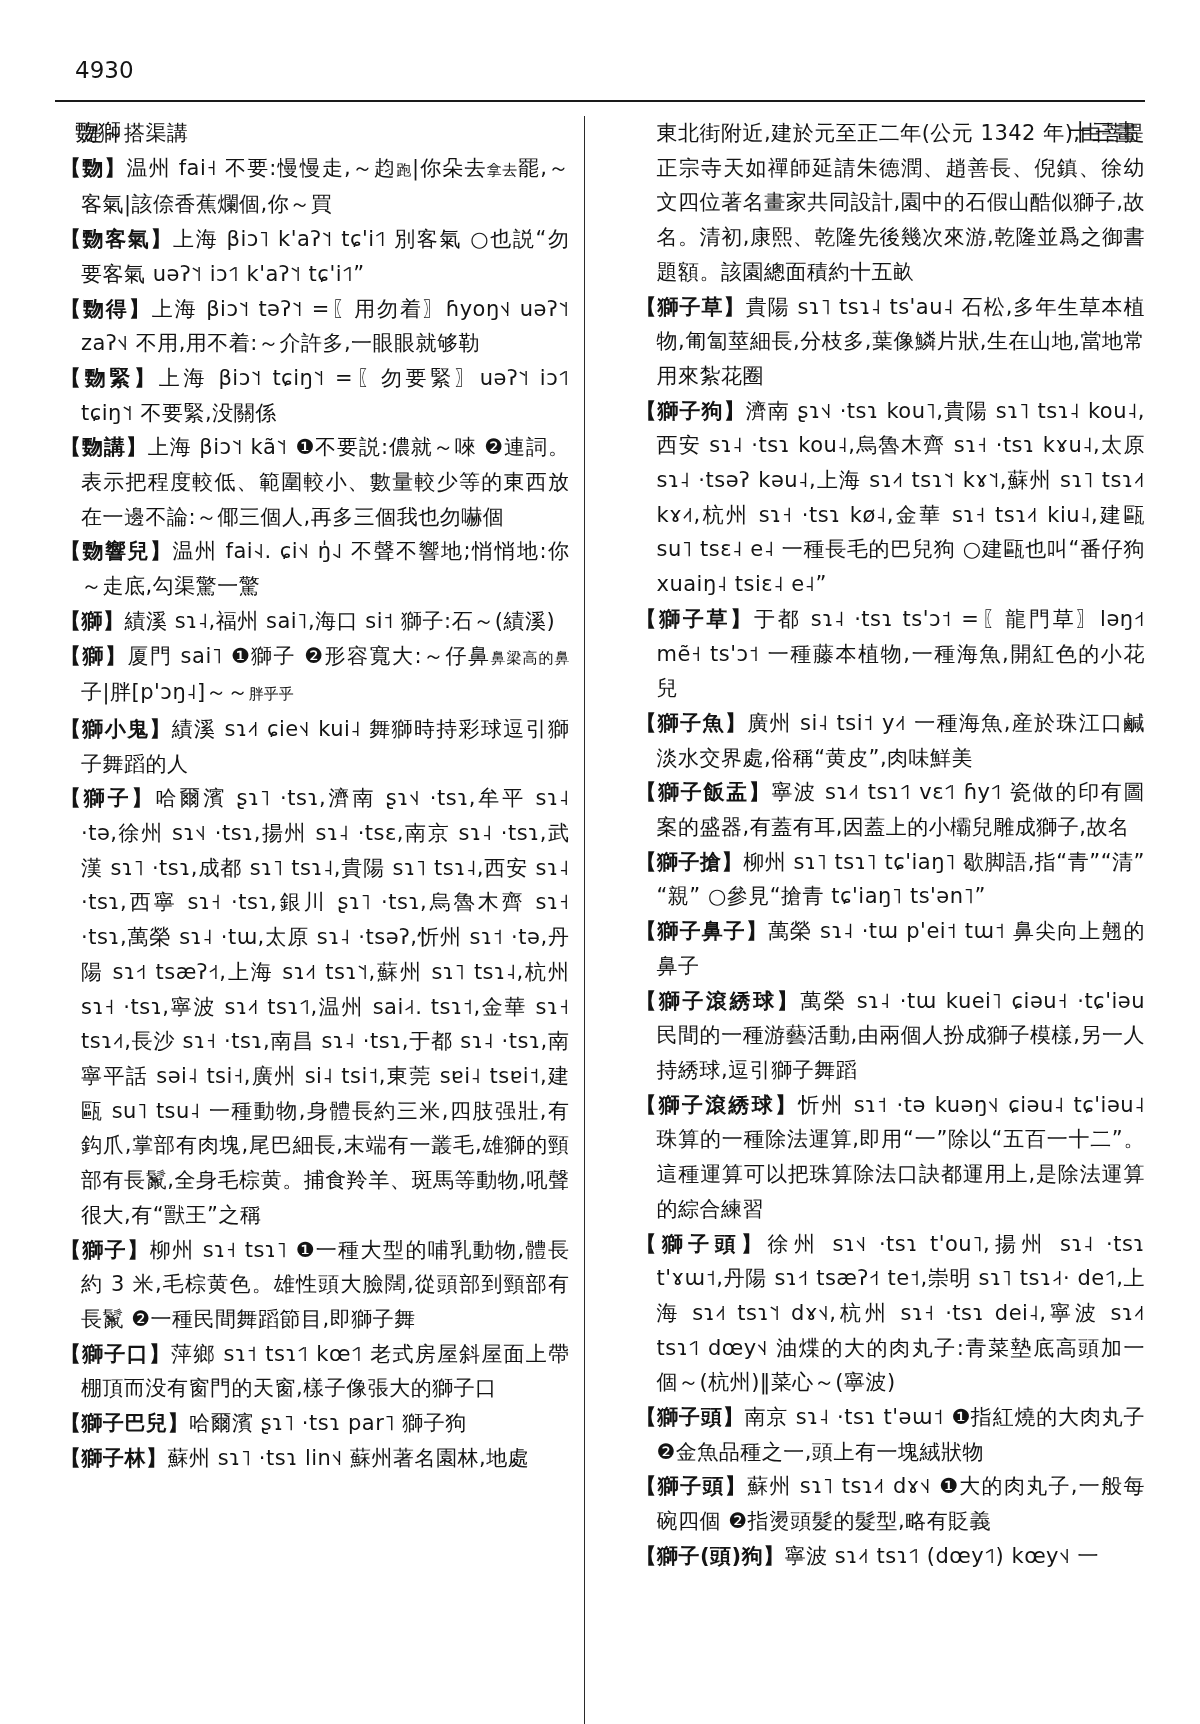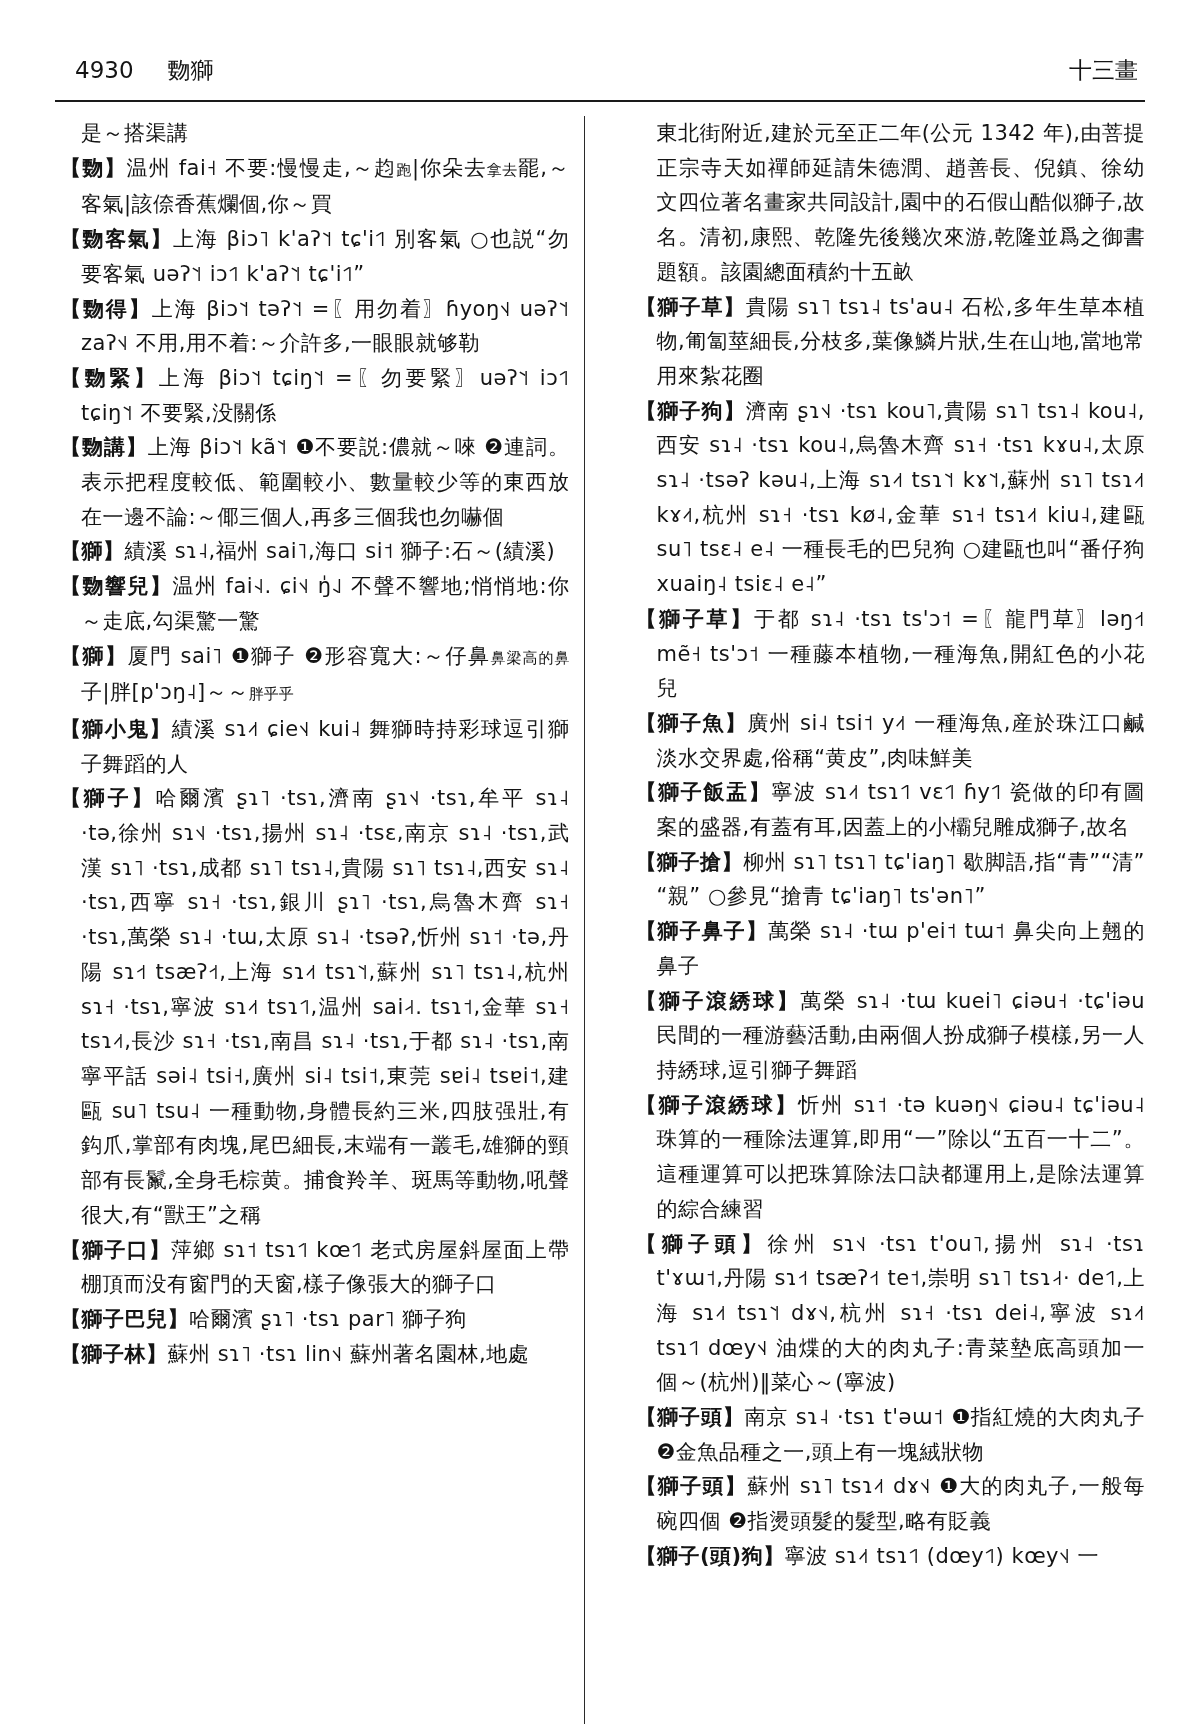--- a/index.html
+++ b/index.html
@@ -10,21 +10,21 @@
     background:#ffffff;
     color:#141414;
     font-family:"DejaVu Sans","Liberation Sans",sans-serif;
     overflow:hidden;
   }
   .running-head{
     position:absolute;top:56px;left:75px;right:62px;
     display:flex;justify-content:space-between;align-items:flex-end;
     font-size:23px;line-height:28px;
   }
-  .running-head .left-group{display:flex;gap:34px;}
+  .running-head .left-group{display:flex;gap:34px;flex-direction:column;}
   .head-rule{
     position:absolute;top:100px;left:55px;right:55px;
     border:0;border-top:2.5px solid #1a1a1a;margin:0;
   }
   .columns{
     position:absolute;top:116px;left:60px;right:55px;bottom:0;
     display:flex;
     justify-content:space-between;
   }
   .col{
@@ -64,25 +64,26 @@
   <hr class="head-rule">
 
   <div class="columns">
     <section class="col col-left" id="col-left">
         <p class="cont"><span>是～搭渠講</span></p>
         <p class="entry"><span class="hw">【覅】</span><span>温州 fai˧ 不要:慢慢走,～赹</span><span class="small">跑</span><span>|你朵去</span><span class="small">拿去</span><span>罷,～客氣|該倷香蕉爛個,你～買</span></p>
         <p class="entry"><span class="hw">【覅客氣】</span><span>上海 βiɔ˥ k'aʔ˥˦ tɕ'i˦˥ 別客氣 ○也説“勿要客氣 uəʔ˥˦ iɔ˦˥ k'aʔ˥˦ tɕ'i˦˥”</span></p>
         <p class="entry"><span class="hw">【覅得】</span><span>上海 βiɔ˥˦ təʔ˥˦ =〖用勿着〗ɦyoŋ˦˨ uəʔ˥˦ zaʔ˦˨ 不用,用不着:～介許多,一眼眼就够勒</span></p>
         <p class="entry"><span class="hw">【覅緊】</span><span>上海 βiɔ˥˦ tɕiŋ˥˦ =〖勿要緊〗uəʔ˥˦ iɔ˦˥ tɕiŋ˥˦ 不要緊,没關係</span></p>
         <p class="entry"><span class="hw">【覅講】</span><span>上海 βiɔ˥˦ kã˥˦ ❶不要説:儂就～唻 ❷連詞。表示把程度較低、範圍較小、數量較少等的東西放在一邊不論:～倻三個人,再多三個我也勿嚇個</span></p>
+        <p class="entry"><span class="hw">【覅響兒】</span><span>温州 fai˧˨. ɕi˦˨ ŋ̍˨˩ 不聲不響地;悄悄地:你～走底,勾渠驚一驚</span></p>
         <p class="entry"><span class="hw">【獅】</span><span>績溪 sɿ˨,福州 sai˥,海口 si˦ 獅子:石～(績溪)</span></p>
-        <p class="entry"><span class="hw">【覅響兒】</span><span>温州 fai˧˨. ɕi˦˨ ŋ̍˨˩ 不聲不響地;悄悄地:你～走底,勾渠驚一驚</span></p>
         <p class="entry"><span class="hw">【獅】</span><span>厦門 sai˥ ❶獅子 ❷形容寬大:～仔鼻</span><span class="small">鼻梁高的鼻</span><span>子|胖[p'ɔŋ˨]～～</span><span class="small">胖乎乎</span></p>
         <p class="entry"><span class="hw">【獅小鬼】</span><span>績溪 sɿ˨˦ ɕie˦˨ kui˨ 舞獅時持彩球逗引獅子舞蹈的人</span></p>
         <p class="entry"><span class="hw">【獅子】</span><span>哈爾濱 ʂɿ˥ ·tsɿ,濟南 ʂɿ˦˨ ·tsɿ,牟平 sɿ˨ ·tə,徐州 sɿ˦˨ ·tsɿ,揚州 sɿ˨ ·tsɛ,南京 sɿ˨ ·tsɿ,武漢 sɿ˥ ·tsɿ,成都 sɿ˥ tsɿ˨,貴陽 sɿ˥ tsɿ˨,西安 sɿ˨ ·tsɿ,西寧 sɿ˧ ·tsɿ,銀川 ʂɿ˥ ·tsɿ,烏魯木齊 sɿ˧ ·tsɿ,萬榮 sɿ˨ ·tɯ,太原 sɿ˨ ·tsəʔ,忻州 sɿ˦ ·tə,丹陽 sɿ˧˦ tsæʔ˧˦,上海 sɿ˨˦ tsɿ˥˦,蘇州 sɿ˥ tsɿ˨,杭州 sɿ˧ ·tsɿ,寧波 sɿ˨˦ tsɿ˦˥,温州 sai˨˧. tsɿ˦,金華 sɿ˧ tsɿ˨˦,長沙 sɿ˧ ·tsɿ,南昌 sɿ˨ ·tsɿ,于都 sɿ˨ ·tsɿ,南寧平話 səi˨ tsi˧,廣州 si˨ tsi˦,東莞 sɐi˨ tsɐi˦,建甌 su˥ tsu˨ 一種動物,身體長約三米,四肢强壯,有鈎爪,掌部有肉塊,尾巴細長,末端有一叢毛,雄獅的頸部有長鬣,全身毛棕黄。捕食羚羊、斑馬等動物,吼聲很大,有“獸王”之稱</span></p>
+        <p class="entry"><span class="hw">【獅子】</span><span>柳州 sɿ˧ tsɿ˥ ❶一種大型的哺乳動物,體長約 3 米,毛棕黄色。雄性頭大臉闊,從頭部到頸部有長鬣 ❷一種民間舞蹈節目,即獅子舞</span></p>
         <p class="entry"><span class="hw">【獅子口】</span><span>萍鄉 sɿ˦ tsɿ˦˥ kœ˦˥ 老式房屋斜屋面上帶棚頂而没有窗門的天窗,樣子像張大的獅子口</span></p>
         <p class="entry"><span class="hw">【獅子巴兒】</span><span>哈爾濱 ʂɿ˥ ·tsɿ par˥ 獅子狗</span></p>
         <p class="entry"><span class="hw">【獅子林】</span><span>蘇州 sɿ˥ ·tsɿ lin˦˨ 蘇州著名園林,地處</span></p>
       </section>
     <div class="col-divider"></div>
     <section class="col col-right" id="col-right">
         <p class="cont"><span>東北街附近,建於元至正二年(公元 1342 年),由菩提正宗寺天如禪師延請朱德潤、趙善長、倪鎮、徐幼文四位著名畫家共同設計,園中的石假山酷似獅子,故名。清初,康熙、乾隆先後幾次來游,乾隆並爲之御書題額。該園總面積約十五畝</span></p>
         <p class="entry"><span class="hw">【獅子草】</span><span>貴陽 sɿ˥ tsɿ˨ ts'au˨ 石松,多年生草本植物,匍匐莖細長,分枝多,葉像鱗片狀,生在山地,當地常用來紮花圈</span></p>
         <p class="entry"><span class="hw">【獅子狗】</span><span>濟南 ʂɿ˦˨ ·tsɿ kou˥,貴陽 sɿ˥ tsɿ˨ kou˨,西安 sɿ˨ ·tsɿ kou˨,烏魯木齊 sɿ˧ ·tsɿ kɤu˨,太原 sɿ˨ ·tsəʔ kəu˨,上海 sɿ˨˦ tsɿ˥˦ kɤ˥˦,蘇州 sɿ˥ tsɿ˨˦ kɤ˨˦,杭州 sɿ˧ ·tsɿ kø˨,金華 sɿ˧ tsɿ˨˦ kiu˨,建甌 su˥ tsɛ˨ e˨ 一種長毛的巴兒狗 ○建甌也叫“番仔狗 xuaiŋ˨ tsiɛ˨ e˨”</span></p>
         <p class="entry"><span class="hw">【獅子草】</span><span>于都 sɿ˨ ·tsɿ ts'ɔ˦ =〖龍門草〗ləŋ˧˦ mẽ˧ ts'ɔ˦ 一種藤本植物,一種海魚,開紅色的小花兒</span></p>

